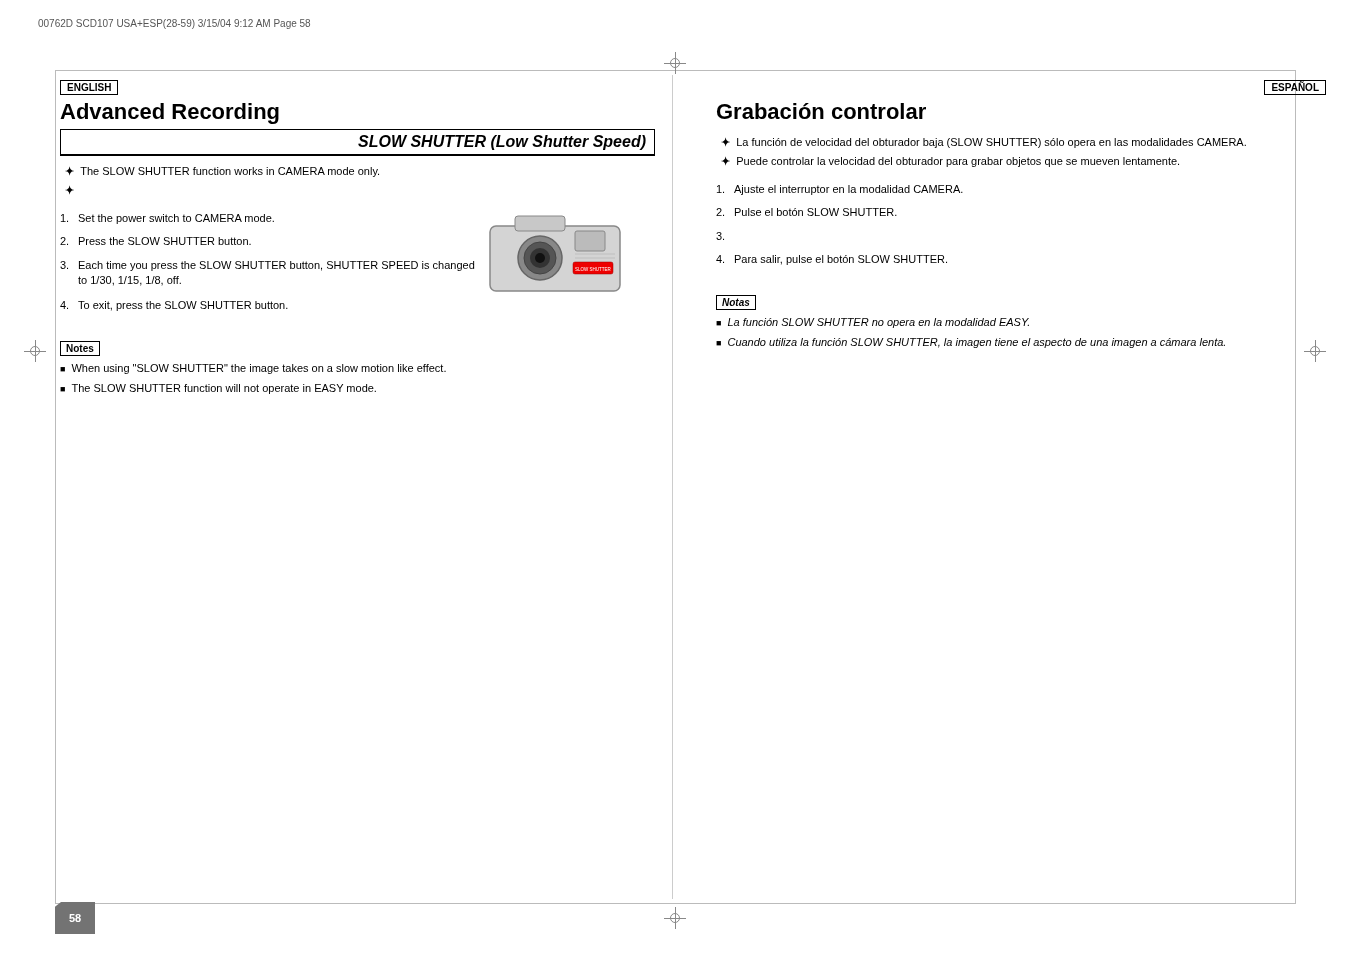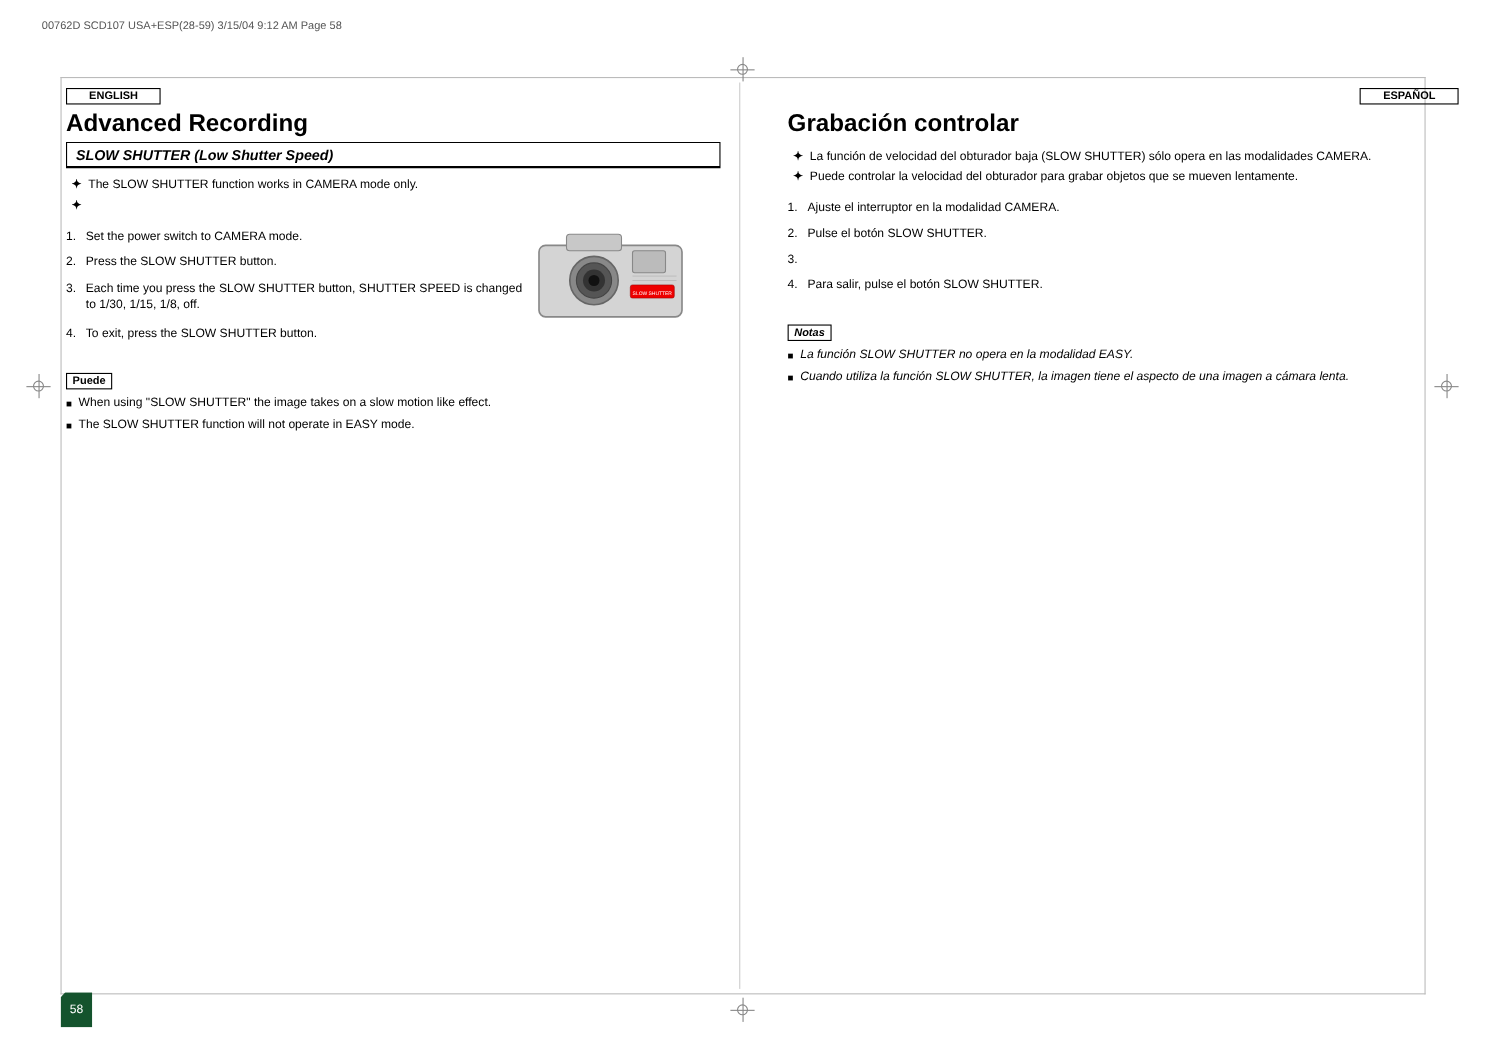--- a/index.html
+++ b/index.html
@@ -79,21 +79,21 @@
       position: absolute;
       top: 0;
       left: 620px;
       width: 620px;
     }
 
     
     .lang-label {
       display: inline-block;
       border: 1px solid #000;
-      padding: 1px 20px;
+      padding: 1px 6px;
       font-size: 10px;
       font-weight: bold;
       margin-bottom: 4px;
     }
 
     
     .section-title {
       font-size: 22px;
       font-weight: bold;
       margin-bottom: 4px;
@@ -106,26 +106,27 @@
       margin-bottom: 10px;
       font-family: Arial, sans-serif;
     }
 
     
     .subsection-header {
       background: #fff;
       border: 1px solid #000;
       border-bottom: 2px solid #000;
       padding: 3px 8px;
-      font-size: 13px;
+      font-size: 16px;
       font-style: italic;
       font-weight: bold;
       margin-bottom: 8px;
       display: inline-block;
       width: 100%;
+      text-align: right;
     }
 
     
     .plus-items {
       margin-bottom: 12px;
       padding-left: 5px;
     }
     .plus-item {
       display: flex;
       align-items: flex-start;
@@ -185,29 +186,29 @@
       flex-shrink: 0;
       font-size: 9px;
       margin-top: 2px;
     }
 
     
     .page-badge {
       position: absolute;
       bottom: 20px;
       left: 55px;
-      width: 29px;
+      width: 40px;
       height: 32px;
-      background: #14532d;
+      background: #737373;
       display: flex;
       align-items: center;
       justify-content: center;
       color: #fff;
       font-size: 11px;
-      font-weight: normal;
+      font-weight: bold;
       clip-path: polygon(15% 0%, 100% 0%, 100% 100%, 0% 100%, 0% 15%);
     }
 
     
     .h-divider-top {
       position: absolute;
       top: 70px;
       left: 55px;
       right: 55px;
       height: 1px;
@@ -340,21 +341,21 @@
       </div>
     </div>
 
     <div class="numbered-step" style="margin-top:-5px;">
       <span class="step-num">4.</span>
       <span>To exit, press the SLOW SHUTTER button.</span>
     </div>
 
     
     <div style="margin-top:18px;">
-      <div class="notes-box">Puede</div>
+      <div class="notes-box">Notes</div>
       <ul class="notes-list">
         <li>
           <span>When using "SLOW SHUTTER" the image takes on a slow motion like effect.</span>
         </li>
         <li>
           <span>The SLOW SHUTTER function will not operate in EASY mode.</span>
         </li>
       </ul>
     </div>
 

